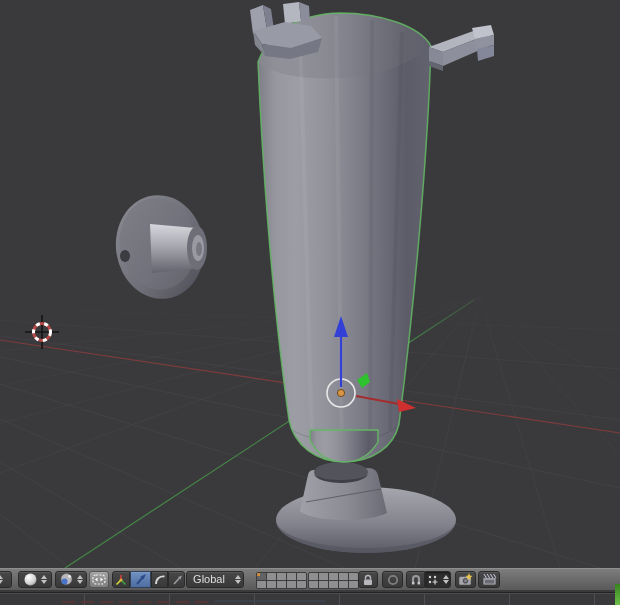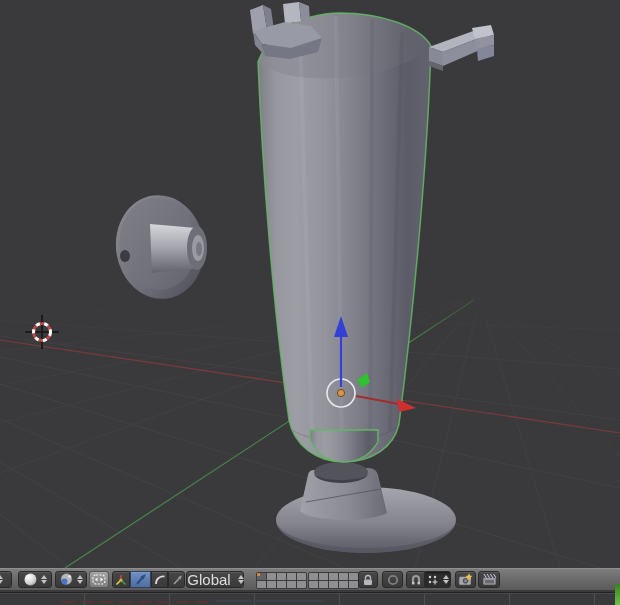--- a/index.html
+++ b/index.html
@@ -28,21 +28,21 @@
   .w.lightbtn{background:linear-gradient(#a2a2a2,#7f7f7f);border:1px solid #555;}
   .w.active{background:linear-gradient(#7191c2,#4e6da0);border:1px solid #32405c;}
   .grp{position:absolute;top:2px;height:17px;display:flex;}
   .grp .w{position:relative;top:0;border-radius:0;}
   .grp .w:first-child{border-radius:3px 0 0 3px;}
   .grp .w:last-child{border-radius:0 3px 3px 0;}
   .spinner{display:flex;flex-direction:column;gap:1px;align-items:center;margin-left:2px;}
   .spinner b{width:0;height:0;border-left:3px solid transparent;border-right:3px solid transparent;}
   .spinner .up{border-bottom:4px solid #c2c2c2;}
   .spinner .dn{border-top:4px solid #c2c2c2;}
-  .ortext{color:#dedede;font-size:15px;line-height:11px;padding:0 3px;flex:1;text-align:center;}
+  .ortext{color:#dedede;font-size:11px;line-height:11px;padding:0 3px;flex:1;text-align:center;}
   
   .layers{display:grid;grid-template-columns:repeat(5,9px);grid-template-rows:repeat(2,7px);
     border:1px solid #3c3c3c;border-radius:2px;overflow:hidden;background:#3c3c3c;gap:1px;}
   .layers i{background:#8f8f92;display:block;position:relative;}
   .layers i.on{background:#636366;}
   .layers i.on s{position:absolute;left:0px;top:0px;width:3px;height:3px;background:#d08a3e;display:block;}
   
   #strip{
     position:absolute;left:0;top:592px;width:620px;height:13px;background:#39393c;
     border-top:1px solid #232323;

